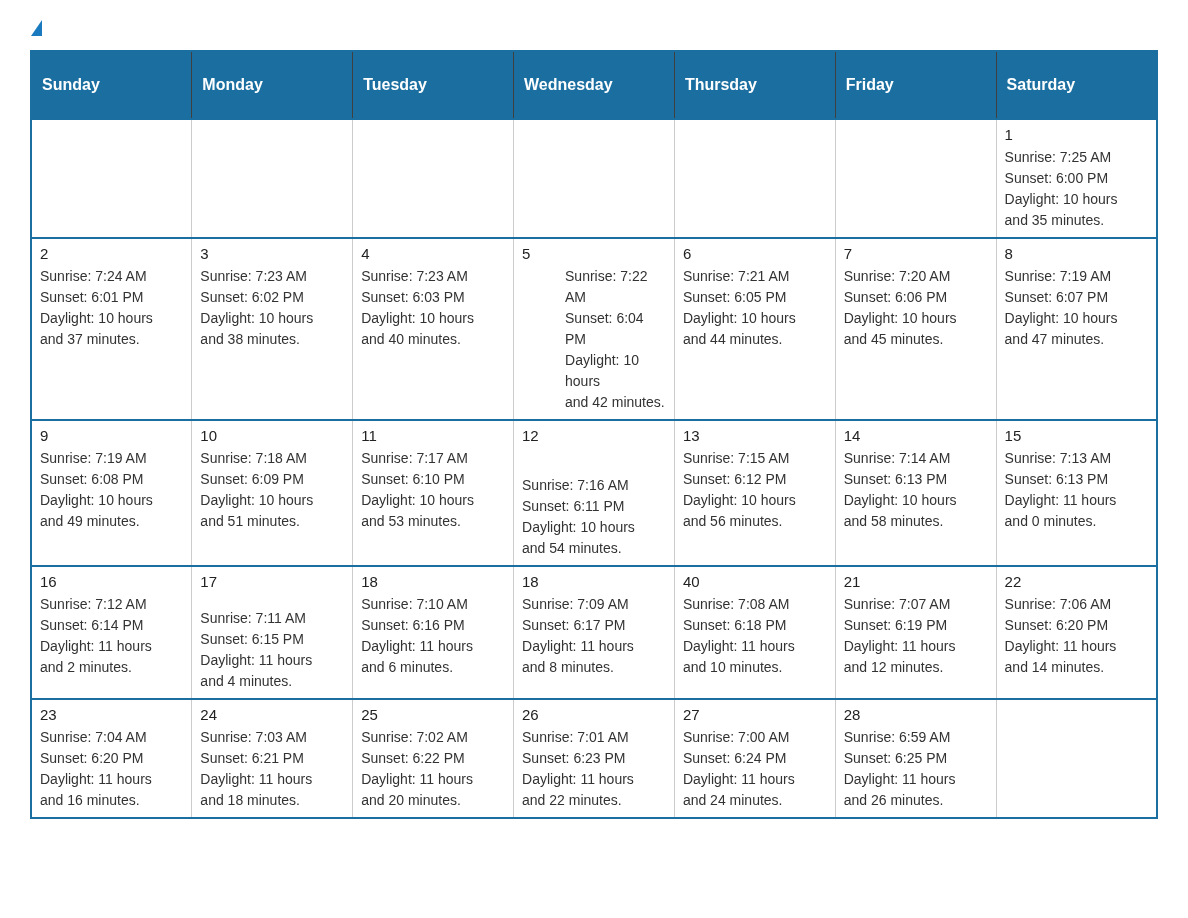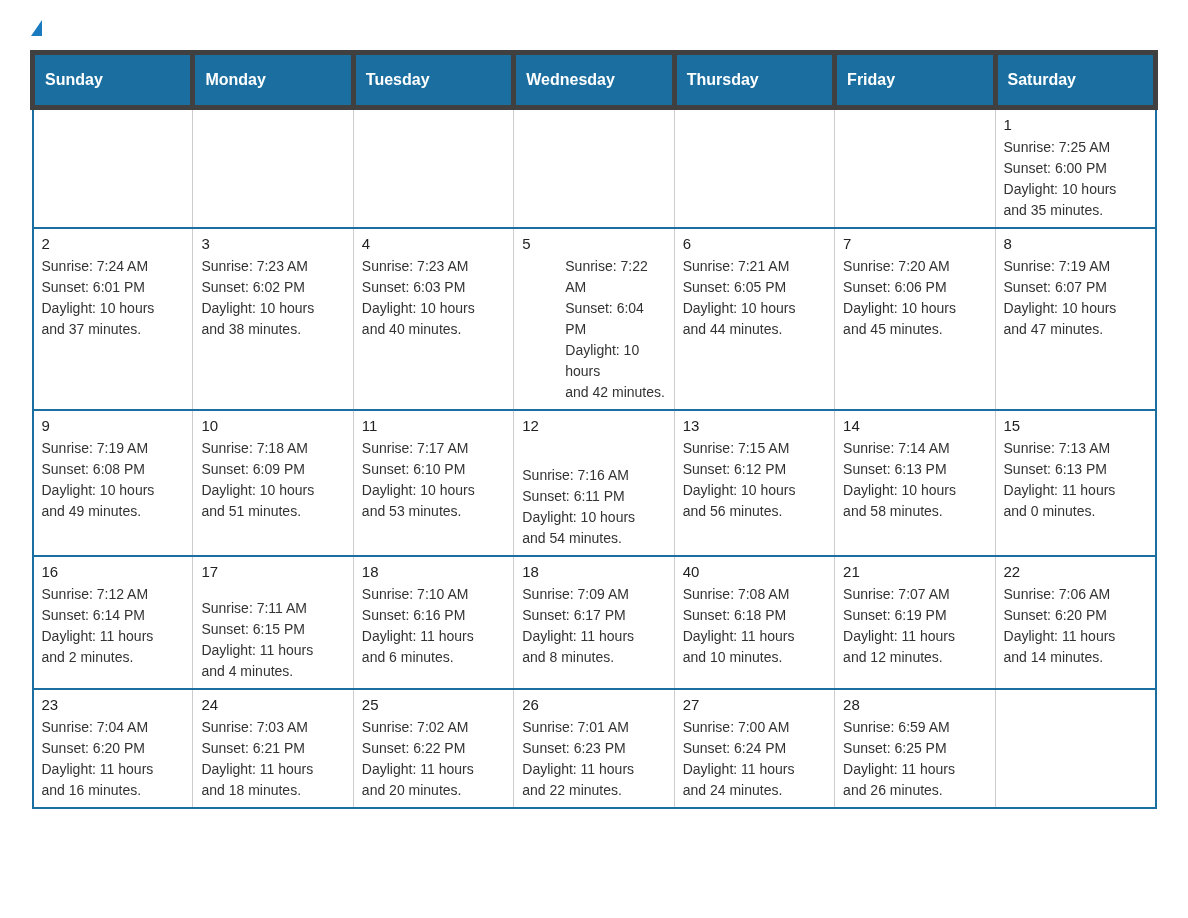--- a/index.html
+++ b/index.html
@@ -38,23 +38,23 @@
     .calendar {
       width: 100%;
       border-collapse: collapse;
       border: 2px solid #1a6fa0;
     }
     .calendar th {
       background-color: #1a6fa0;
       color: #fff;
       font-size: 16px;
       font-weight: bold;
-      padding: 16px 10px;
+      padding: 24px 10px;
       text-align: left;
-      border: 5px solid #404040;
+      border: 1px solid #404040;
     }
     .calendar td {
       vertical-align: top;
       padding: 6px 8px;
       border: 1px solid #ccc;
       width: calc(100% / 7);
       min-height: 110px;
       font-size: 13px;
       color: #333;
       background: #fff;

